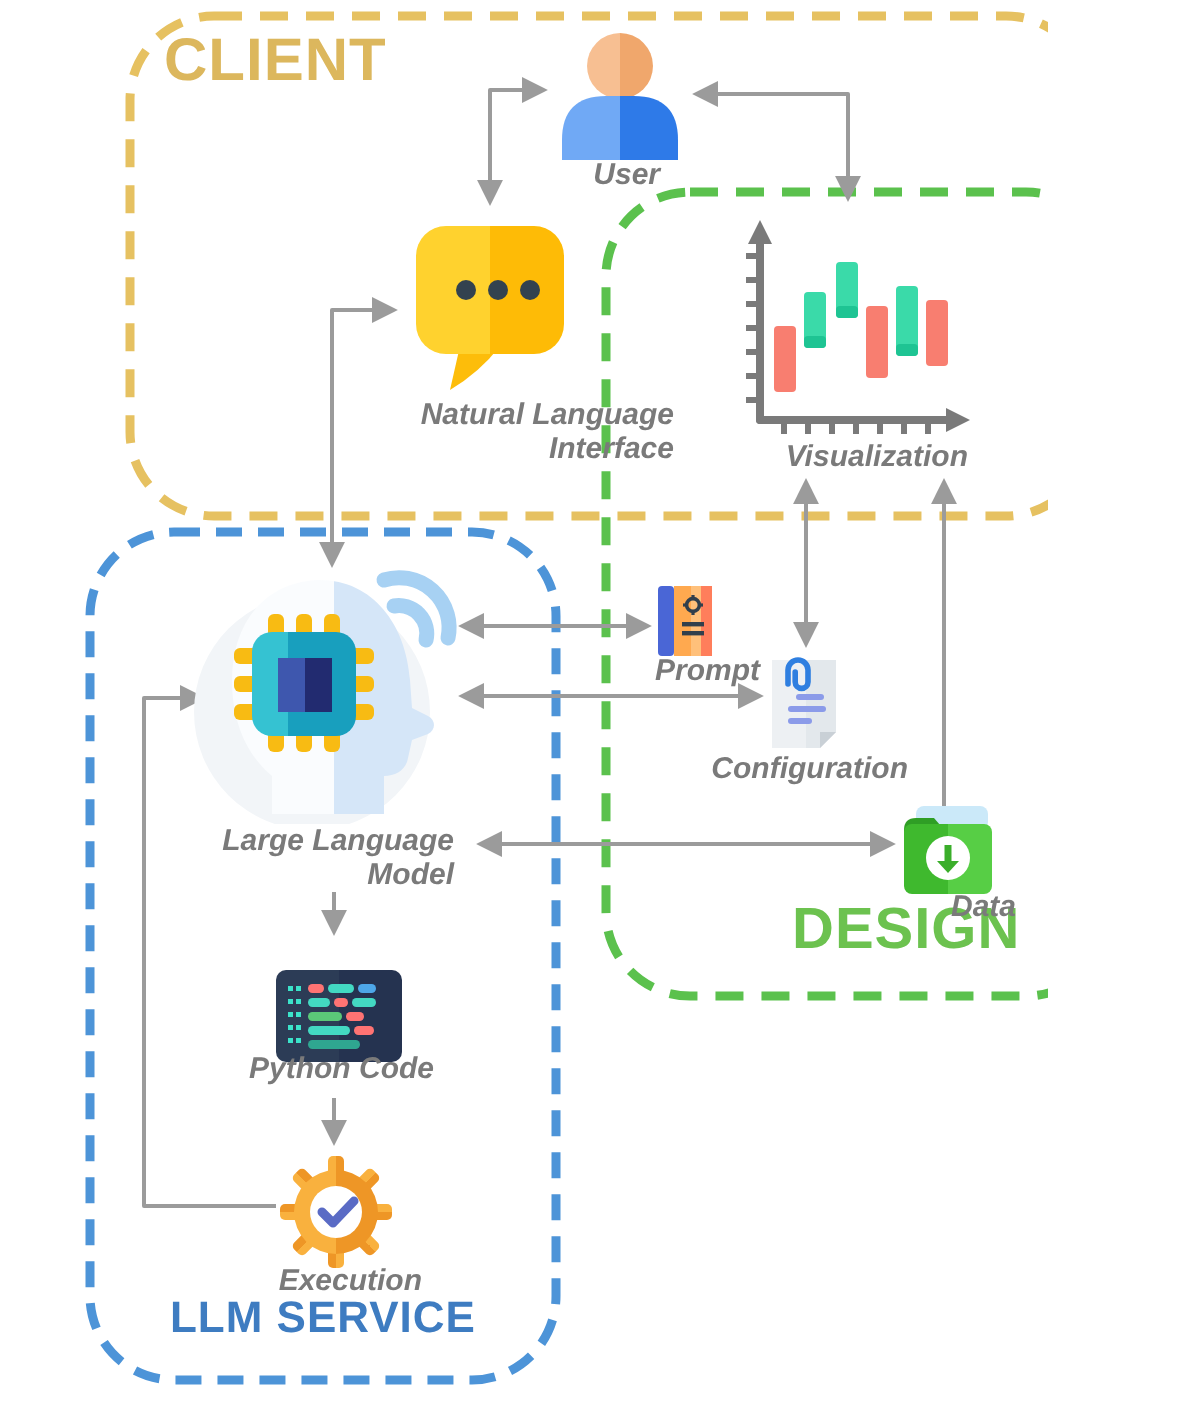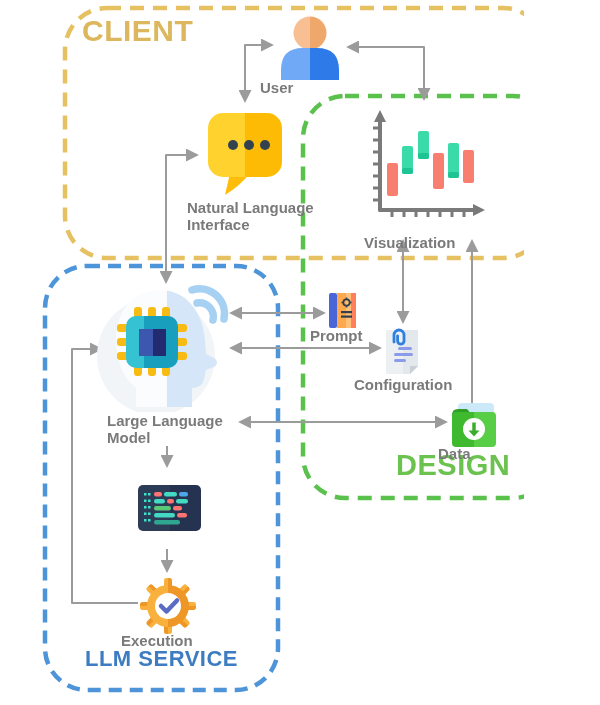--- a/index.html
+++ b/index.html
@@ -1,21 +1,21 @@
 <!DOCTYPE html>
 <html><head>
 <meta charset="utf-8">
 <style>
   html,body{margin:0;padding:0;background:#fff;}
   .canvas{position:relative;width:524px;height:705px;background:#ffffff;overflow:hidden;
           font-family:"Liberation Sans",sans-serif;}
   .layer{position:absolute;left:0;top:0;}
   .icon{position:absolute;}
   .node-label{position:absolute;font-weight:700;font-size:15px;line-height:1.15;
-              color:#7a7a7a;text-align:left;}
+              color:#7a7a7a;text-align:right;font-style:italic;}
   .group-label{position:absolute;font-weight:700;letter-spacing:.5px;}
   .client-label{left:82px;top:14px;font-size:30px;color:#dcb75d;}
   .design-label{left:396px;top:449px;font-size:29px;color:#6cc24f;}
   .llm-label{left:45px;top:646px;width:233px;text-align:center;font-size:22px;color:#3e7cc1;}
 </style>
 </head>
 <body>
 
 <div class="canvas">
 
@@ -258,20 +258,21 @@
       <rect x="25" y="1" width="8" height="12" rx="2.5" transform="rotate(270 29 29)"></rect>
       <rect x="25" y="1" width="8" height="12" rx="2.5" transform="rotate(315 29 29)"></rect>
       <circle cx="29" cy="29" r="21"></circle>
     </g>
     <circle cx="29" cy="29" r="13" fill="#ffffff"></circle>
     <path d="M22,29 L27.5,34.5 L38,23.5" fill="none" stroke="#5a6bc5" stroke-width="4.5" stroke-linecap="round" stroke-linejoin="round"></path>
   </svg>
 
   <div class="node-label" style="left:260px;top:79px;width:70px">User</div>
   <div class="node-label" style="left:187px;top:199px;width:150px">Natural Language Interface</div>
-  <div class="node-label" style="left:364px;top:234px;width:120px">Visualization</div>
+  <div class="node-label" style="left:364px;top:220px;width:120px">Visualization</div>
   <div class="node-label" style="left:107px;top:412px;width:120px">Large Language Model</div>
   <div class="node-label" style="left:310px;top:327px;width:70px">Prompt</div>
   <div class="node-label" style="left:354px;top:376px;width:100px">Configuration</div>
   <div class="node-label" style="left:438px;top:445px;width:70px">Data</div>
+  <div class="node-label" style="left:117px;top:526px;width:100px">Python Code</div>
   <div class="node-label" style="left:121px;top:632px;width:90px">Execution</div>
 
 </div>
 
 </body></html>

